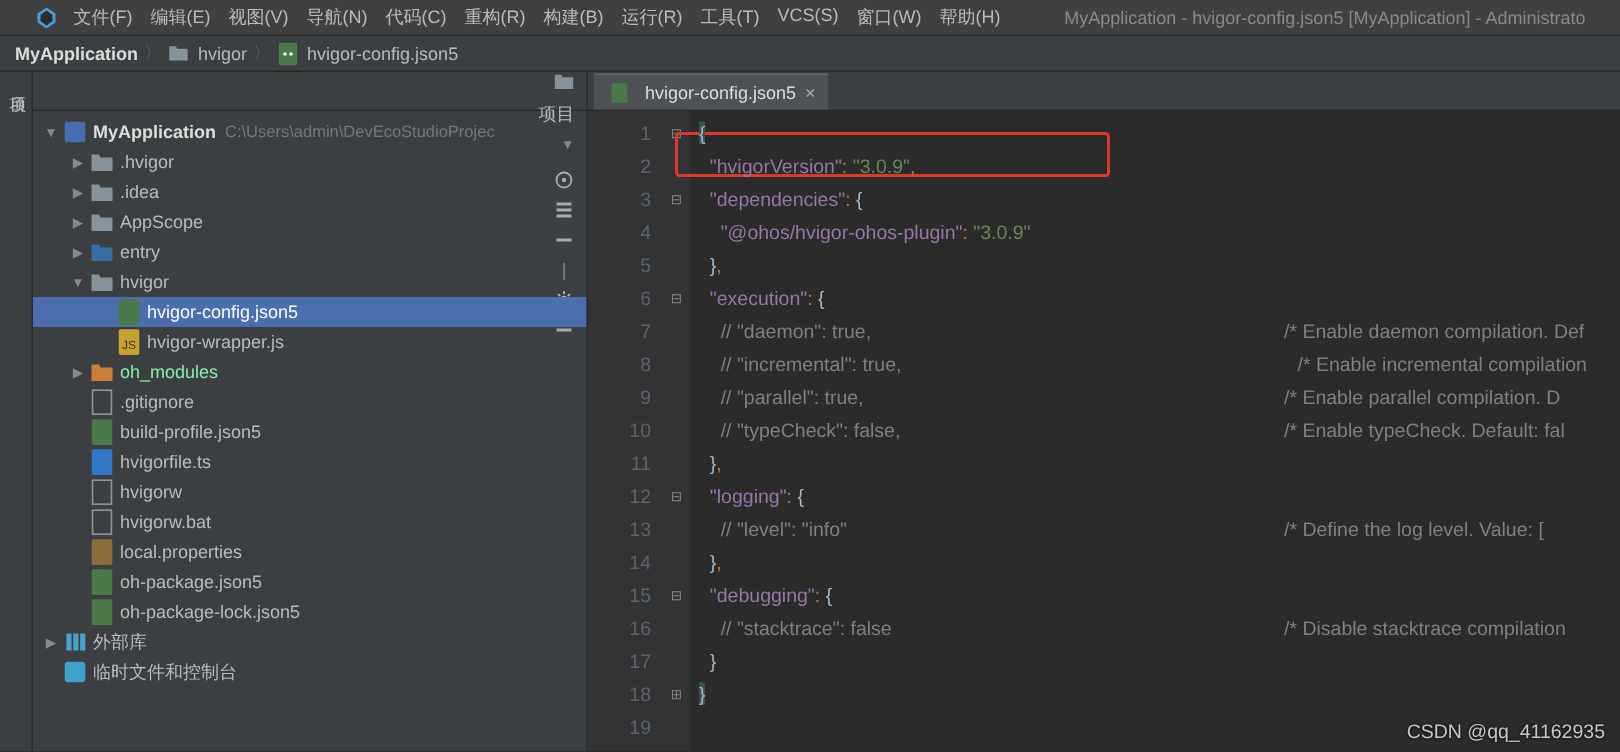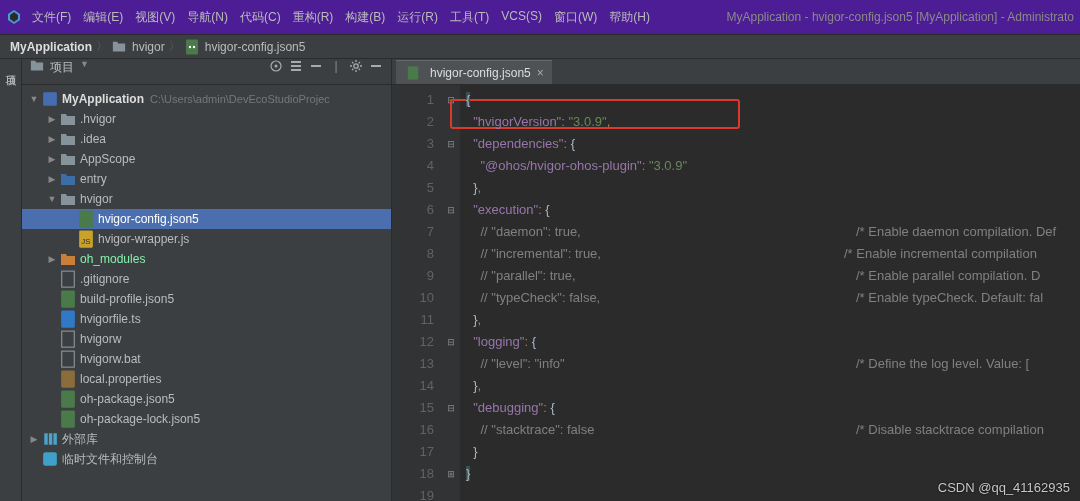--- a/index.html
+++ b/index.html
@@ -1,19 +1,19 @@
 <!DOCTYPE html>
 <html><head>
 <meta charset="utf-8">
 <style>
   * { box-sizing: border-box; margin: 0; padding: 0; font-family: "Segoe UI", "Microsoft YaHei", sans-serif; }
   body { background: #2b2b2b; color: #bbbbbb; font-size: 12px; width: 1080px; height: 501px; overflow: hidden; position: relative; }
 
   
-  .top-bar { height: 35px; background: #4c1d95; display: flex; align-items: center; padding: 0 6px; border-bottom: 1px solid #2b2b2b; }
+  .top-bar { height: 24px; background: #404040; display: flex; align-items: center; padding: 0 23px; border-bottom: 1px solid #2b2b2b; }
   .logo { width: 16px; height: 16px; margin-right: 10px; }
   .menus { display: flex; gap: 12px; }
   .menus span { color: #bbbbbb; cursor: pointer; font-size: 12px; }
   .title-right { margin-left: auto; color: #8a8a8a; font-size: 12px; }
 
   
   .breadcrumb { height: 24px; background: #3c3f41; display: flex; align-items: center; padding: 0 10px; gap: 4px; border-bottom: 1px solid #2b2b2b; }
   .breadcrumb .bc-item { color: #bbbbbb; font-size: 12px; }
   .breadcrumb .bc-item.bold { font-weight: bold; color: #dddddd; }
   .breadcrumb .sep { color: #666; }
@@ -21,21 +21,21 @@
 
   
   .main { display: flex; height: calc(501px - 48px); }
 
   
   .side-tab { width: 22px; background: #3c3f41; border-right: 1px solid #2b2b2b; display:flex; align-items:flex-start; justify-content:center; padding-top:8px; }
   .side-tab span { writing-mode: vertical-rl; color:#bbbbbb; font-size:11px; }
 
   
   .project { width: 370px; background: #3c3f41; border-right: 1px solid #2b2b2b; display:flex; flex-direction: column; }
-  .project-header { height: 26px; display:flex; align-items:flex-start; padding: 0 8px; border-bottom: 1px solid #2b2b2b; gap:6px; }
+  .project-header { height: 26px; display:flex; align-items:flex-end; padding: 0 8px; border-bottom: 1px solid #2b2b2b; gap:6px;flex-direction:column; }
   .project-header .folder-ico { width:14px; height:14px; }
   .project-header .label { color:#bbbbbb; font-size:12px; }
   .project-header .drop { color:#888; font-size:9px; }
   .project-header .spacer { flex:1; }
   .hdr-icon { width:14px; height:14px; color:#aaa; cursor:pointer; display:inline-flex; align-items:center; justify-content:center; }
 
   .tree { flex:1; overflow:auto; padding: 4px 0; }
   .tree-row { display:flex; align-items:center; height:20px; padding-right:6px; font-size:12px; color:#bbbbbb; white-space:nowrap; cursor:pointer; }
   .tree-row.selected { background:#4b6eaf; color:#fff; }
   .arrow { width:16px; text-align:center; color:#888; font-size:9px; }
@@ -384,21 +384,21 @@
       </div>
       <div class="code">
         <div class="highlight-box" style="left:-10px; top:14px; width:290px; height:30px;"></div>
         <div class="code-line"><span class="s-brace" style="background:#3b514f">{</span></div>
         <div class="code-line">  <span class="s-key">"hvigorVersion"</span><span class="s-colon">: </span><span class="s-str">"3.0.9"</span><span class="s-punc">,</span></div>
         <div class="code-line">  <span class="s-key">"dependencies"</span><span class="s-colon">: </span><span class="s-brace">{</span></div>
         <div class="code-line">    <span class="s-key">"@ohos/hvigor-ohos-plugin"</span><span class="s-colon">: </span><span class="s-str">"3.0.9"</span></div>
         <div class="code-line">  <span class="s-brace">}</span><span class="s-punc">,</span></div>
         <div class="code-line">  <span class="s-key">"execution"</span><span class="s-colon">: </span><span class="s-brace">{</span></div>
         <div class="code-line">    <span class="s-comm">// "daemon": true,</span><span style="position:absolute;left:390px" class="s-comm">/* Enable daemon compilation. Def</span></div>
-        <div class="code-line">    <span class="s-comm">// "incremental": true,</span><span style="position:absolute;left:378px" class="s-comm">/* Enable incremental compilation</span></div>
+        <div class="code-line">    <span class="s-comm">// "incremental": true,</span><span style="position:absolute;left:399px" class="s-comm">/* Enable incremental compilation</span></div>
         <div class="code-line">    <span class="s-comm">// "parallel": true,</span><span style="position:absolute;left:390px" class="s-comm">/* Enable parallel compilation. D</span></div>
         <div class="code-line">    <span class="s-comm">// "typeCheck": false,</span><span style="position:absolute;left:390px" class="s-comm">/* Enable typeCheck. Default: fal</span></div>
         <div class="code-line">  <span class="s-brace">}</span><span class="s-punc">,</span></div>
         <div class="code-line">  <span class="s-key">"logging"</span><span class="s-colon">: </span><span class="s-brace">{</span></div>
         <div class="code-line">    <span class="s-comm">// "level": "info"</span><span style="position:absolute;left:390px" class="s-comm">/* Define the log level. Value: [</span></div>
         <div class="code-line">  <span class="s-brace">}</span><span class="s-punc">,</span></div>
         <div class="code-line">  <span class="s-key">"debugging"</span><span class="s-colon">: </span><span class="s-brace">{</span></div>
         <div class="code-line">    <span class="s-comm">// "stacktrace": false</span><span style="position:absolute;left:390px" class="s-comm">/* Disable stacktrace compilation</span></div>
         <div class="code-line">  <span class="s-brace">}</span></div>
         <div class="code-line"><span class="s-brace" style="background:#3b514f">}</span></div>

